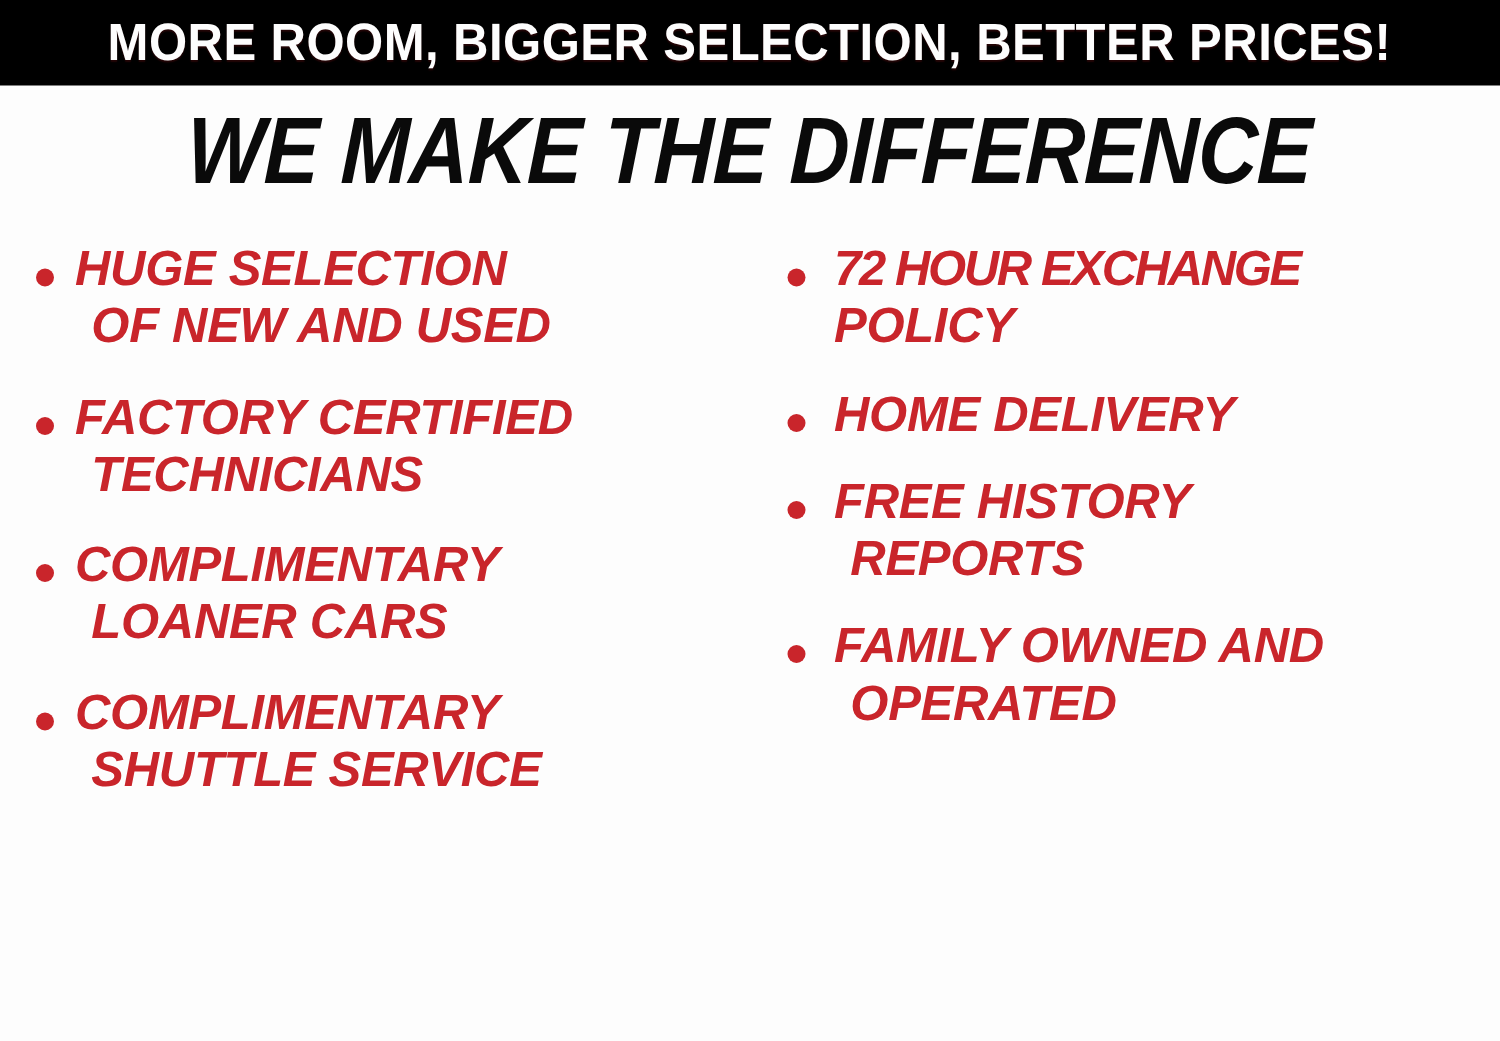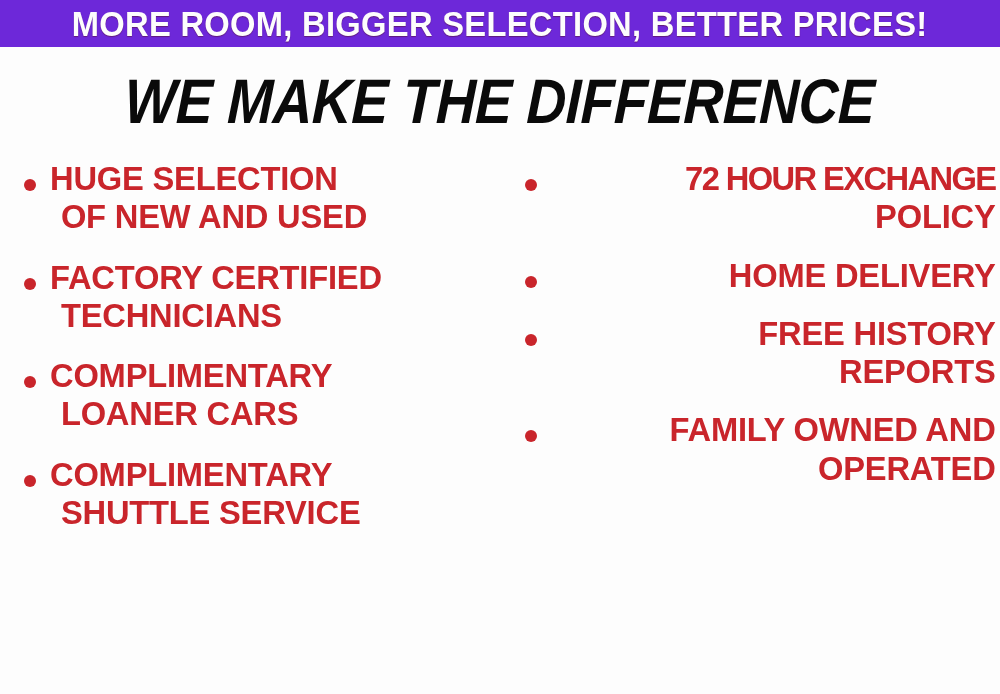--- a/index.html
+++ b/index.html
@@ -14,22 +14,22 @@
     overflow: hidden;
     position: relative;
   }
 
   
   #banner {
     position: absolute;
     left: 0;
     top: 0;
     width: 1000px;
-    height: 47px;
-    background: #6d28d9;
+    height: 57px;
+    background: #000000;
     display: flex;
     align-items: center;
     justify-content: center;
   }
   #banner-text {
     color: #fdfdfd;
     font-size: 35px;
     font-weight: bold;
     letter-spacing: 0.3px;
     line-height: 1;
@@ -64,20 +64,21 @@
   #columns {
     position: absolute;
     left: 0;
     top: 160px;
     width: 1000px;
     height: 534px;
   }
   .column {
     position: absolute;
     top: 0;
+    font-style: italic;
   }
   #column-left  { left: 16px;  width: 490px; }
   #column-right { left: 522px; width: 478px; }
 
   .bullet-item {
     position: relative;
     padding-left: 34px;
     margin-bottom: 18px;
   }
   .bullet-dot {
@@ -99,21 +100,21 @@
     transform: scaleX(0.99);
     transform-origin: left center;
     text-shadow: 0 1px 0 rgba(255,255,255,0.6);
   }
   .bullet-text .ln { display: block; }
   .bullet-text .ln.indent { padding-left: 11px; }
   .bullet-text .tight { letter-spacing: -1.6px; }
 
   
   #column-left  .bullet-item { margin-bottom: 22px; }
-  #column-right .bullet-item { margin-bottom: 20px; text-align: right; }
+  #column-right .bullet-item { margin-bottom: 20px; }
   #column-right .bullet-dot  { left: 3px; }
   #column-right .bullet-item { padding-left: 34px; }
 </style>
 </head>
 <body>
 
 <div id="banner">
   <div id="banner-text">MORE ROOM, BIGGER SELECTION, BETTER PRICES!</div>
 </div>
 

